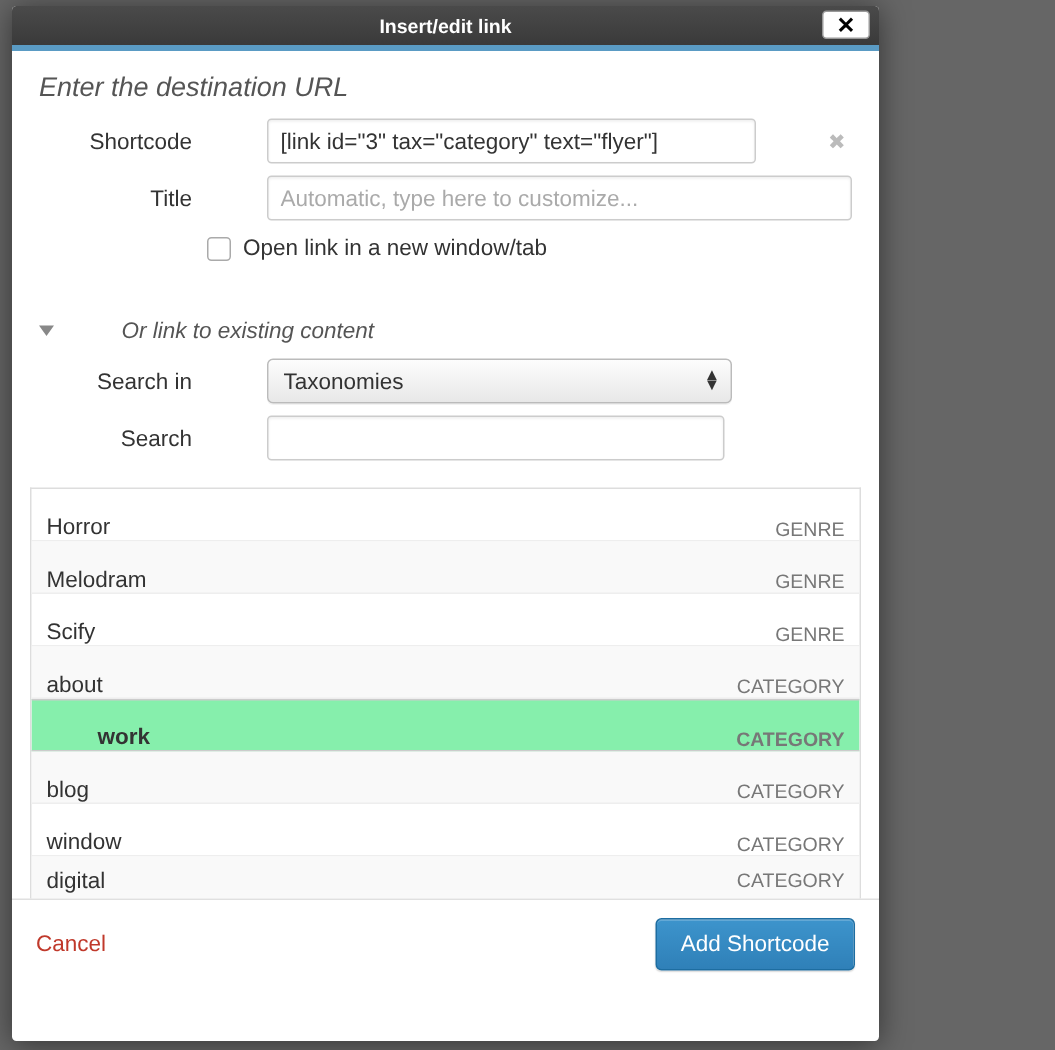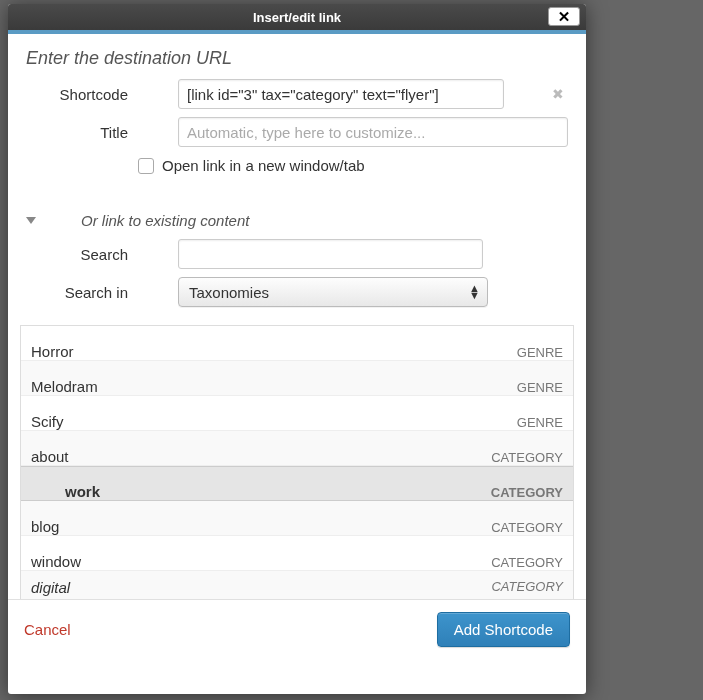--- a/index.html
+++ b/index.html
@@ -183,32 +183,31 @@
     justify-content: space-between;
     align-items: flex-end;
     padding: 0 10px;
     height: 35px;
     border-bottom: 1px solid #eee;
     cursor: pointer;
     font-size: 15px;
   }
   .result-row:nth-child(even) { background: #f9f9f9; }
   .result-row.selected {
-    background: #e5e5e5;
+    background: #86efac;
     border-top: 1px solid #ccc;
     border-bottom: 1px solid #ccc;
     font-weight: bold;
     padding-left: 44px;
   }
   .result-row.last {
     height: 28px;
     align-items: flex-start;
     padding-top: 8px;
     border-bottom: none;
-    font-style: italic;
   }
   .result-name { color: #333; }
   .result-type { color: #777; font-size: 13px; }
   .footer {
     border-top: 1px solid #e0e0e0;
     padding: 12px 16px 14px 16px;
     display: flex;
     justify-content: space-between;
     align-items: center;
   }
@@ -257,37 +256,37 @@
     </div>
 
     <div class="checkbox-row">
       <div class="checkbox"></div>
       <span class="checkbox-label">Open link in a new window/tab</span>
     </div>
 
     <div class="collapsible-heading">
       <span class="triangle"></span>
       <span>Or link to existing content</span>
-    </div>
-
-    <div class="form-row">
-      <div class="form-label">Search</div>
-      <input class="search-input" type="text" style="">
     </div>
 
     <div class="form-row">
       <div class="form-label">Search in</div>
       <div class="select-wrap">
         <select class="select">
           <option>Taxonomies</option>
         </select>
         <div class="select-arrows">▲<br>▼</div>
       </div>
     </div>
 
+    <div class="form-row">
+      <div class="form-label">Search</div>
+      <input class="search-input" type="text" style="">
+    </div>
+
     <div class="results" id="results">
         <div class="result-row">
           <span class="result-name">Horror</span>
           <span class="result-type">GENRE</span>
         </div>
         <div class="result-row">
           <span class="result-name">Melodram</span>
           <span class="result-type">GENRE</span>
         </div>
         <div class="result-row">

